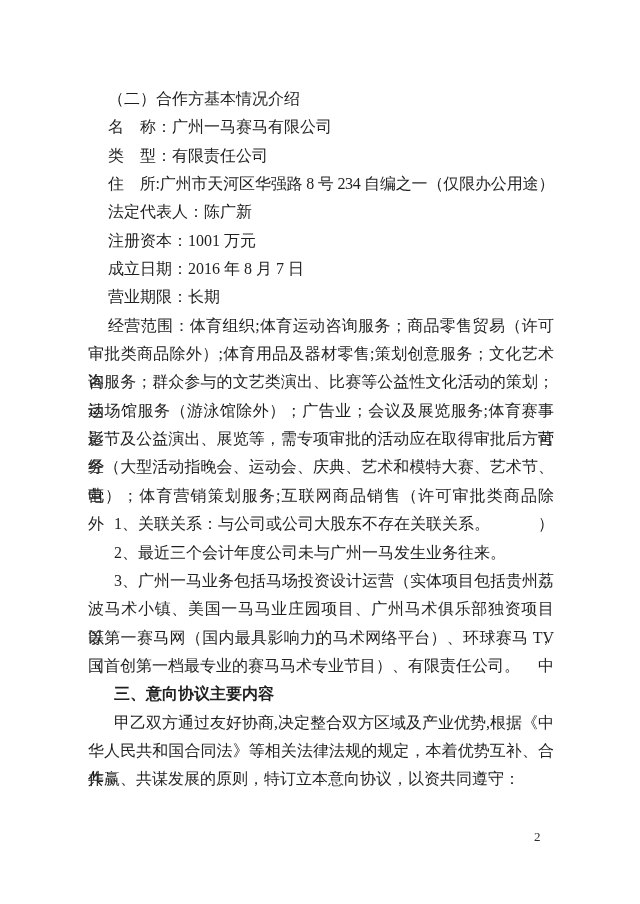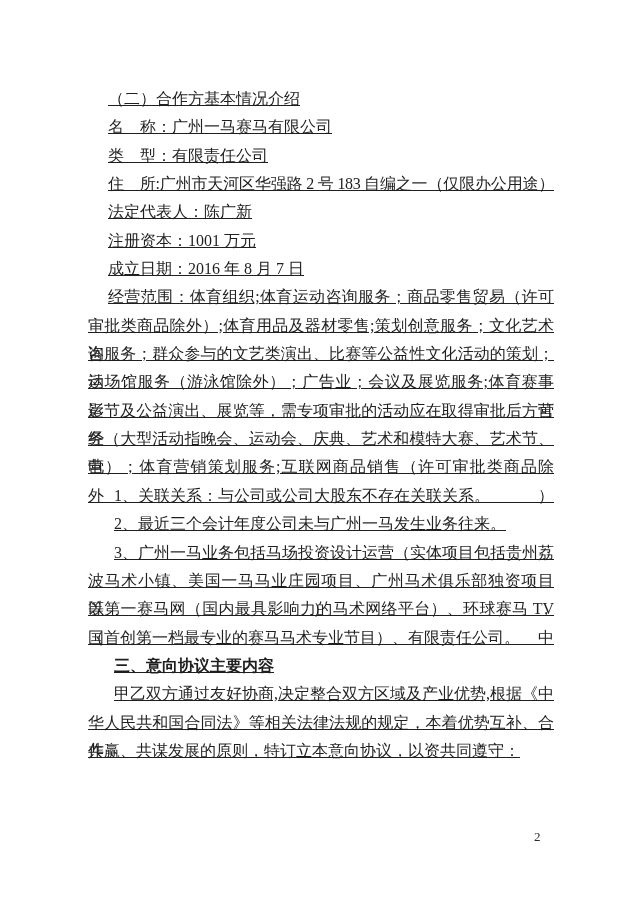--- a/index.html
+++ b/index.html
@@ -20,21 +20,20 @@
     left: 88px;
     top: 85px;
     width: 466px;
   }
   .line {
     font-size: 16px;
     line-height: 28.35px;
     height: 28.35px;
     white-space: nowrap;
     font-weight: 400;
-    text-decoration: underline;
   }
   
   .just {
     white-space: normal;
     text-align: justify;
     text-align-last: justify;
     text-justify: inter-character;
   }
   .ind1 { text-indent: 20px; }
   .ind2 { text-indent: 26px; }
@@ -50,24 +49,25 @@
   }
 </style>
 </head>
 <body>
 
 <div class="page">
   <div class="content">
     <p class="line ind1">（二）合作方基本情况介绍</p>
     <p class="line ind1">名　称：广州一马赛马有限公司</p>
     <p class="line ind1">类　型：有限责任公司</p>
-    <p class="line ind1 just tight">住　所:广州市天河区华强路 2 号 183 自编之一（仅限办公用途）</p>
+    <p class="line ind1 just tight">住　所:广州市天河区华强路 8 号 234 自编之一（仅限办公用途）</p>
     <p class="line ind1">法定代表人：陈广新</p>
     <p class="line ind1">注册资本：1001 万元</p>
     <p class="line ind1">成立日期：2016 年 8 月 7 日</p>
+    <p class="line ind1">营业期限：长期</p>
     <p class="line ind1 just">经营范围：体育组织;体育运动咨询服务；商品零售贸易（许可</p>
     <p class="line just">审批类商品除外）;体育用品及器材零售;策划创意服务；文化艺术咨</p>
     <p class="line just">询服务；群众参与的文艺类演出、比赛等公益性文化活动的策划；运</p>
     <p class="line just">动场馆服务（游泳馆除外）；广告业；会议及展览服务;体育赛事运营</p>
     <p class="line just">影节及公益演出、展览等，需专项审批的活动应在取得审批后方可经</p>
     <p class="line just">务（大型活动指晚会、运动会、庆典、艺术和模特大赛、艺术节、电</p>
     <p class="line just">营）；体育营销策划服务;互联网商品销售（许可审批类商品除外）</p>
     <p class="line ind2">1、关联关系：与公司或公司大股东不存在关联关系。</p>
     <p class="line ind2">2、最近三个会计年度公司未与广州一马发生业务往来。</p>
     <p class="line ind2 just">3、广州一马业务包括马场投资设计运营（实体项目包括贵州荔</p>

